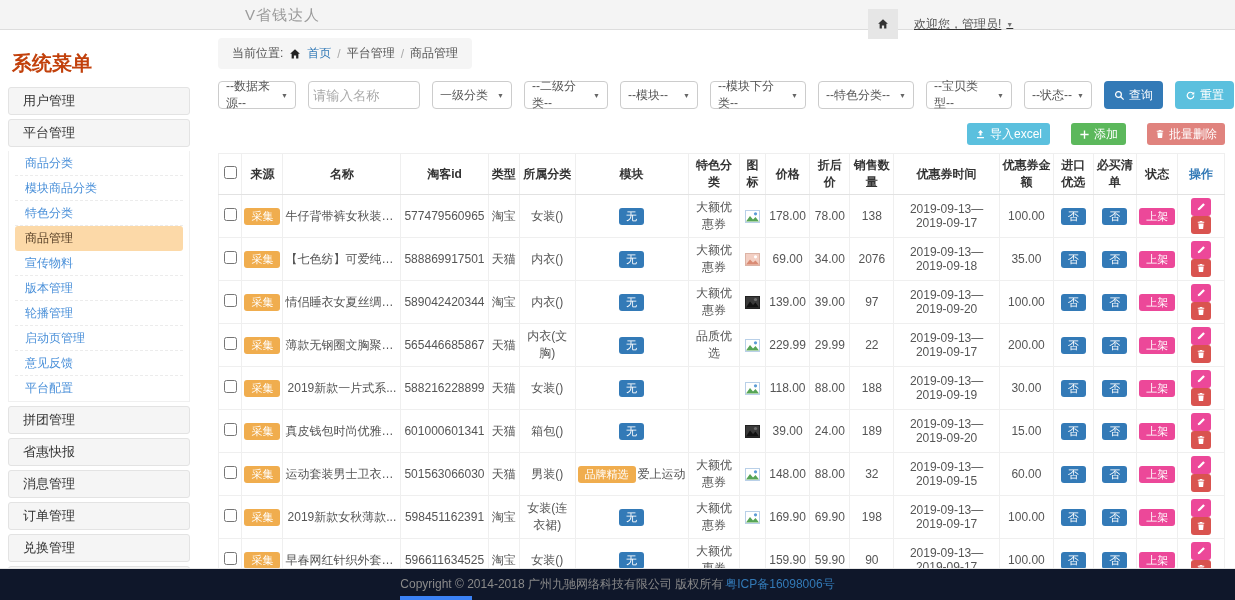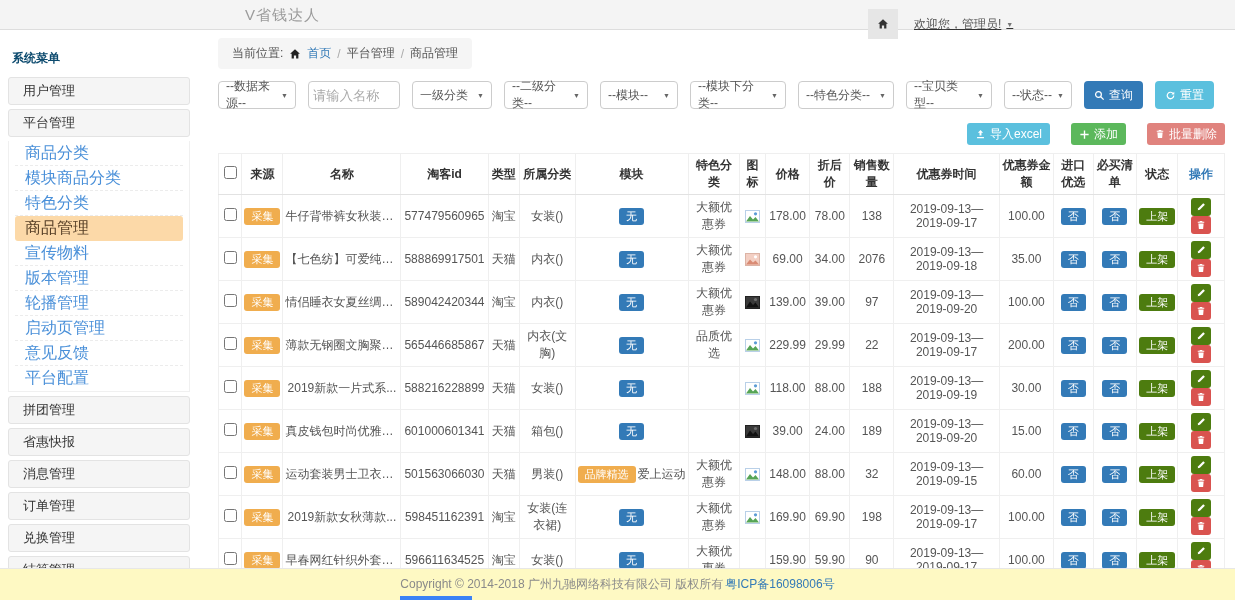--- a/index.html
+++ b/index.html
@@ -10,41 +10,41 @@
   .top-header { height:30px; background:#f4f4f4; border-bottom:1px solid #ddd; position:relative; }
   .brand { position:absolute; left:245px; top:6px; font-size:15px; color:#9b9b9b; letter-spacing:1px; }
   .hdr-right { position:absolute; left:868px; top:9px; height:30px; display:flex; align-items:center;text-decoration:underline; }
   .home-box { width:30px; height:30px; background:#e6e6e6; display:flex; align-items:center; justify-content:center; color:#333; cursor:pointer; }
   .welcome { margin-left:16px; color:#555; cursor:pointer; display:flex; align-items:center; gap:5px; }
   .welcome .caret { font-size:7px; color:#777; }
 
   
   .layout { display:flex; align-items:flex-start; }
   aside { width:182px; margin:8px 0 0 8px; flex:none; }
-  .sidebar-title { color:#0c4a6e; font-weight:bold; font-size:12px; padding:12px 4px 10px 4px; }
+  .sidebar-title { color:#c2410c; font-weight:bold; font-size:20px; padding:12px 4px 10px 4px; }
   .side-item { cursor:pointer; }
   .side-item.section { background:#f5f5f5; border:1px solid #e3e3e3; border-radius:3px; height:28px; line-height:26px; padding:0 14px; margin-bottom:4px; color:#333; font-size:13px; }
   .sub-panel { background:#fff; border:1px solid #f0f0f0; border-top:none; margin-bottom:4px; padding:0 6px; }
-  .side-item.link { color:#4a90d9; height:25px; line-height:24px; padding:0 10px; border-bottom:1px dashed #ececec; font-size:16px; }
+  .side-item.link { color:#4a90d9; height:25px; line-height:24px; padding:0 10px; border-bottom:1px dashed #ececec; font-size:12px; }
   .side-item.link:last-child { border-bottom:none; }
   .side-item.link.active { background:#fcd9a8; border-radius:3px; color:#574027; border-bottom:none; }
 
   main { flex:1; margin:8px 10px 0 28px; min-width:0; }
 
   
   .breadcrumb { display:inline-flex; align-items:center; gap:6px; background:#f5f5f5; border-radius:4px; padding:7px 14px; margin-bottom:12px; color:#555; }
   .breadcrumb .bc-home { color:#222; display:inline-flex; }
   .breadcrumb a { color:#337ab7; text-decoration:none; cursor:pointer; }
   .bc-sep { color:#aaa; }
 
   
   .filter-row { display:flex; align-items:center; gap:12px; flex-wrap:nowrap; }
   .f-select { display:inline-flex; justify-content:space-between; align-items:center; height:28px; border:1px solid #ccc; border-radius:4px; background:#fff; padding:0 7px; color:#555; cursor:pointer; flex:none; }
   .f-select .caret { font-size:7px; color:#666; margin-left:4px; }
-  .f-input { height:28px; border:1px solid #ccc; border-radius:4px; padding:0 4px; width:92px; color:#333; flex:none; }
+  .f-input { height:28px; border:1px solid #ccc; border-radius:4px; padding:0 4px; width:112px; color:#333; flex:none; }
   .f-input::placeholder { color:#aaa; }
   .btn { display:inline-flex; align-items:center; gap:4px; border:none; color:#fff; border-radius:4px; padding:0 10px; height:28px; font-size:12px; cursor:pointer; font-family:inherit; flex:none; }
   .btn-primary { background:#337ab7; }
   .btn-info { background:#5bc0de; }
   .btn-success { background:#5cb85c; }
   .btn-danger-light { background:#e0837e; }
 
   
   .toolbar { display:flex; justify-content:flex-end; gap:21px; margin-top:14px; }
   .toolbar .btn { height:22px; padding:0 8px; border-radius:3px; }
@@ -56,28 +56,28 @@
   th.th-ops { color:#337ab7; }
   th:nth-child(1){width:26px} th:nth-child(2){width:40px} th:nth-child(3){width:118px}
   th:nth-child(4){width:88px} th:nth-child(5){width:38px} th:nth-child(6){width:72px}
   th:nth-child(7){width:92px} th:nth-child(8){width:68px} th:nth-child(9){width:28px}
   th:nth-child(10){width:46px} th:nth-child(11){width:42px} th:nth-child(12){width:50px}
   th:nth-child(13){width:138px} th:nth-child(14){width:60px} th:nth-child(15){width:44px}
   th:nth-child(16){width:50px} th:nth-child(17){width:40px} th:nth-child(18){width:56px}
   .name-cell { max-width:118px; white-space:nowrap; overflow:hidden; text-overflow:ellipsis; }
   .badge { display:inline-block; padding:2px 7px; border-radius:3px; color:#fff; font-size:11px; line-height:13px; white-space:nowrap; }
   .bg-warning { background:#f0ad4e; } .bg-primary { background:#337ab7; }
-  .bg-success { background:#4d7c0f; } .bg-danger { background:#d9534f; }
+  .bg-success { background:#ec4899; } .bg-danger { background:#d9534f; }
   .module-cell { white-space:nowrap; }
   .module-cell .mtext { margin-left:2px; color:#555; }
   .op-btn { display:inline-flex; align-items:center; justify-content:center; width:20px; height:18px; border:none; border-radius:3px; color:#fff; cursor:pointer; margin:0 1px; vertical-align:middle; }
   input[type=checkbox] { width:13px; height:13px; cursor:pointer; }
 
   
-  footer { position:absolute; left:0; right:0; bottom:0; height:32px; background:#fef9c3; border-top:1px solid #e7e7e7; display:flex; align-items:center; justify-content:center; gap:2px; color:#8a8a8a; z-index:5; }
+  footer { position:absolute; left:0; right:0; bottom:0; height:32px; background:#0f172a; border-top:1px solid #e7e7e7; display:flex; align-items:center; justify-content:center; gap:2px; color:#8a8a8a; z-index:5; }
   footer a { color:#337ab7; text-decoration:none; cursor:pointer; }
   .bottom-strip { position:absolute; left:400px; bottom:0; width:72px; height:4px; background:#3b82f6; z-index:6; }
 
   .ico { display:inline-flex; vertical-align:middle; }
 </style>
 </head>
 <body>
 
 <div class="top-header">
   <div class="brand">V省钱达人</div>

